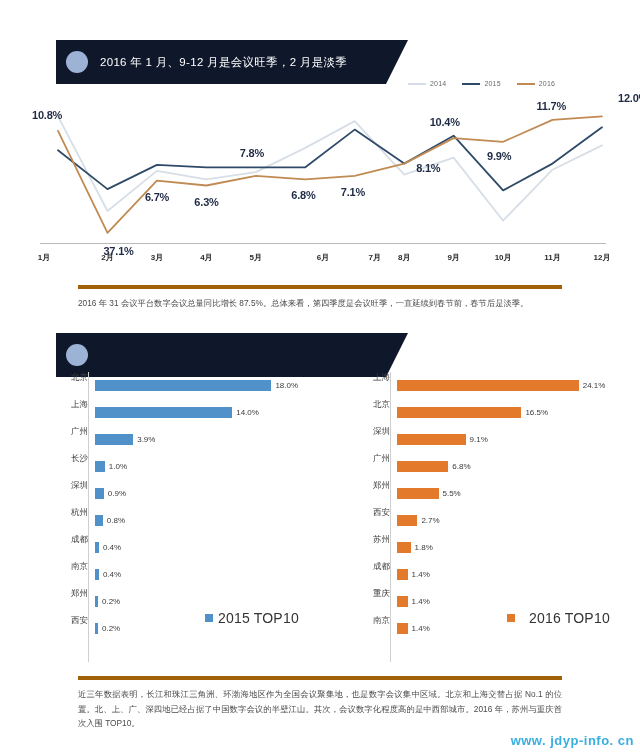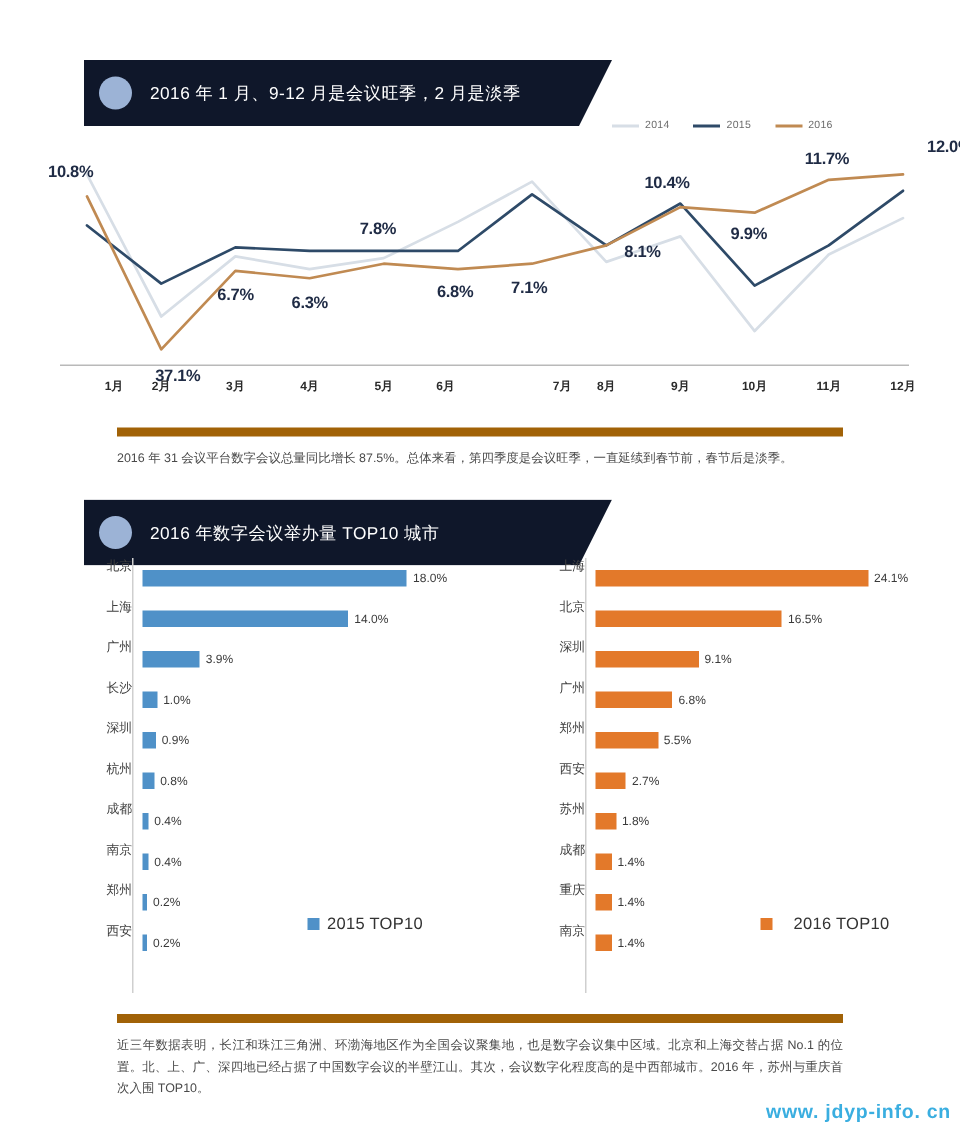--- a/index.html
+++ b/index.html
@@ -45,21 +45,21 @@
     transform:translateX(-50%);white-space:nowrap;
   }
   .legend-line{position:absolute;left:408px;top:80px;display:flex;gap:16px;align-items:center;}
   .legend-line .item{display:flex;align-items:center;gap:4px;}
   .legend-line .swatch{width:18px;height:2px;display:block;}
   .legend-line .ltext{font-size:7px;color:#6c6c6c;letter-spacing:.2px;}
 
   
   .caption{
     position:absolute;left:78px;width:484px;
-    border-top:6px solid #a16207;padding-top:7px;
+    border-top:4px solid #a16207;padding-top:7px;
     font-size:8.3px;line-height:1.75;color:#4a4a4a;text-align:justify;
   }
 
   
   .barpanel{position:absolute;top:372px;width:288px;height:290px;}
   .barpanel.left{left:40px;}
   .barpanel.right{left:342px;}
   .barrow{position:relative;height:27px;display:flex;align-items:flex-start;}
   .barrow .cityname{
     width:48px;text-align:right;padding-right:7px;
@@ -70,21 +70,21 @@
   }
   .bartrack{position:relative;flex:1 1 auto;height:27px;display:flex;align-items:center;}
   .bar{height:11px;display:block;}
   .bar.blue{background:#4f91c8;}
   .bar.orange{background:#e3792a;}
   .barval{font-size:8px;color:#3a3a3a;margin-left:4px;white-space:nowrap;}
   .bar-legend{position:absolute;display:flex;align-items:center;gap:5px;}
   .bar-legend .sq{width:8px;height:8px;display:block;}
   .bar-legend .sq.blue{background:#4f91c8;}
   .bar-legend .sq.orange{background:#e3792a;}
-  .bar-legend .ltxt{font-size:11px;color:#333;letter-spacing:.2px;}
+  .bar-legend .ltxt{font-size:14px;color:#333;letter-spacing:.2px;}
 
   
   .watermark{
     position:absolute;right:6px;bottom:4px;
     font-size:13px;font-weight:bold;color:#3aaee0;
     font-family:"Liberation Sans","DejaVu Sans",sans-serif;
     letter-spacing:.5px;text-shadow:0 0 1px #ffffff;
   }
 </style>
 </head>
@@ -128,40 +128,39 @@
       <div class="lc-label big" style="left: 239.818px; top: 147.286px;">7.8%</div>
       <div class="lc-label big" style="left: 291.273px; top: 189.429px;">6.8%</div>
       <div class="lc-label big" style="left: 340.727px; top: 185.786px;">7.1%</div>
       <div class="lc-label big" style="left: 396.182px; top: 161.643px; margin-left: 20px;">8.1%</div>
       <div class="lc-label big" style="left: 429.636px; top: 115.714px;">10.4%</div>
       <div class="lc-label big" style="left: 487.091px; top: 149.786px;">9.9%</div>
       <div class="lc-label big" style="left: 536.545px; top: 99.9286px;">11.7%</div>
       <div class="lc-label big" style="left: 580px; top: 92.2857px; margin-left: 38px;">12.0%</div>
     </div>
   <div class="xaxis" id="lc-xaxis">
-      <span class="tick" style="left: 36px;">1月</span>
+      <span class="tick" style="left: 4px;">1月</span>
       <span class="tick" style="left: 67.4545px;">2月</span>
       <span class="tick" style="left: 116.909px;">3月</span>
       <span class="tick" style="left: 166.364px;">4月</span>
       <span class="tick" style="left: 215.818px;">5月</span>
-      <span class="tick" style="left: 257px; text-align: right;">6月</span>
+      <span class="tick" style="left: 283px; text-align: right;">6月</span>
       <span class="tick" style="left: 314.727px; margin-left: 20px;">7月</span>
       <span class="tick" style="left: 364.182px;">8月</span>
       <span class="tick" style="left: 413.636px;">9月</span>
       <span class="tick" style="left: 463.091px;">10月</span>
       <span class="tick" style="left: 512.545px;">11月</span>
       <span class="tick" style="left: 562px;">12月</span>
     </div>
 
   <div class="caption" style="top:285px;">2016 年 31 会议平台数字会议总量同比增长 87.5%。总体来看，第四季度是会议旺季，一直延续到春节前，春节后是淡季。</div>
 
   <div class="banner-wrap" id="banner2" style="top:333px;width:352px;">
     <div class="banner">
       <span class="dot"></span>
-      <span class="btitle">2016 年数字会议举办量 TOP10 城市</span>
     </div>
   </div>
 
   <div class="barpanel left">
     <div class="baraxis"></div>
     <div id="bars-2015">
         <div class="barrow">
           <span class="cityname">北京</span>
           <span class="bartrack">
             <span class="bar blue" style="width: 176.4px;"></span>

